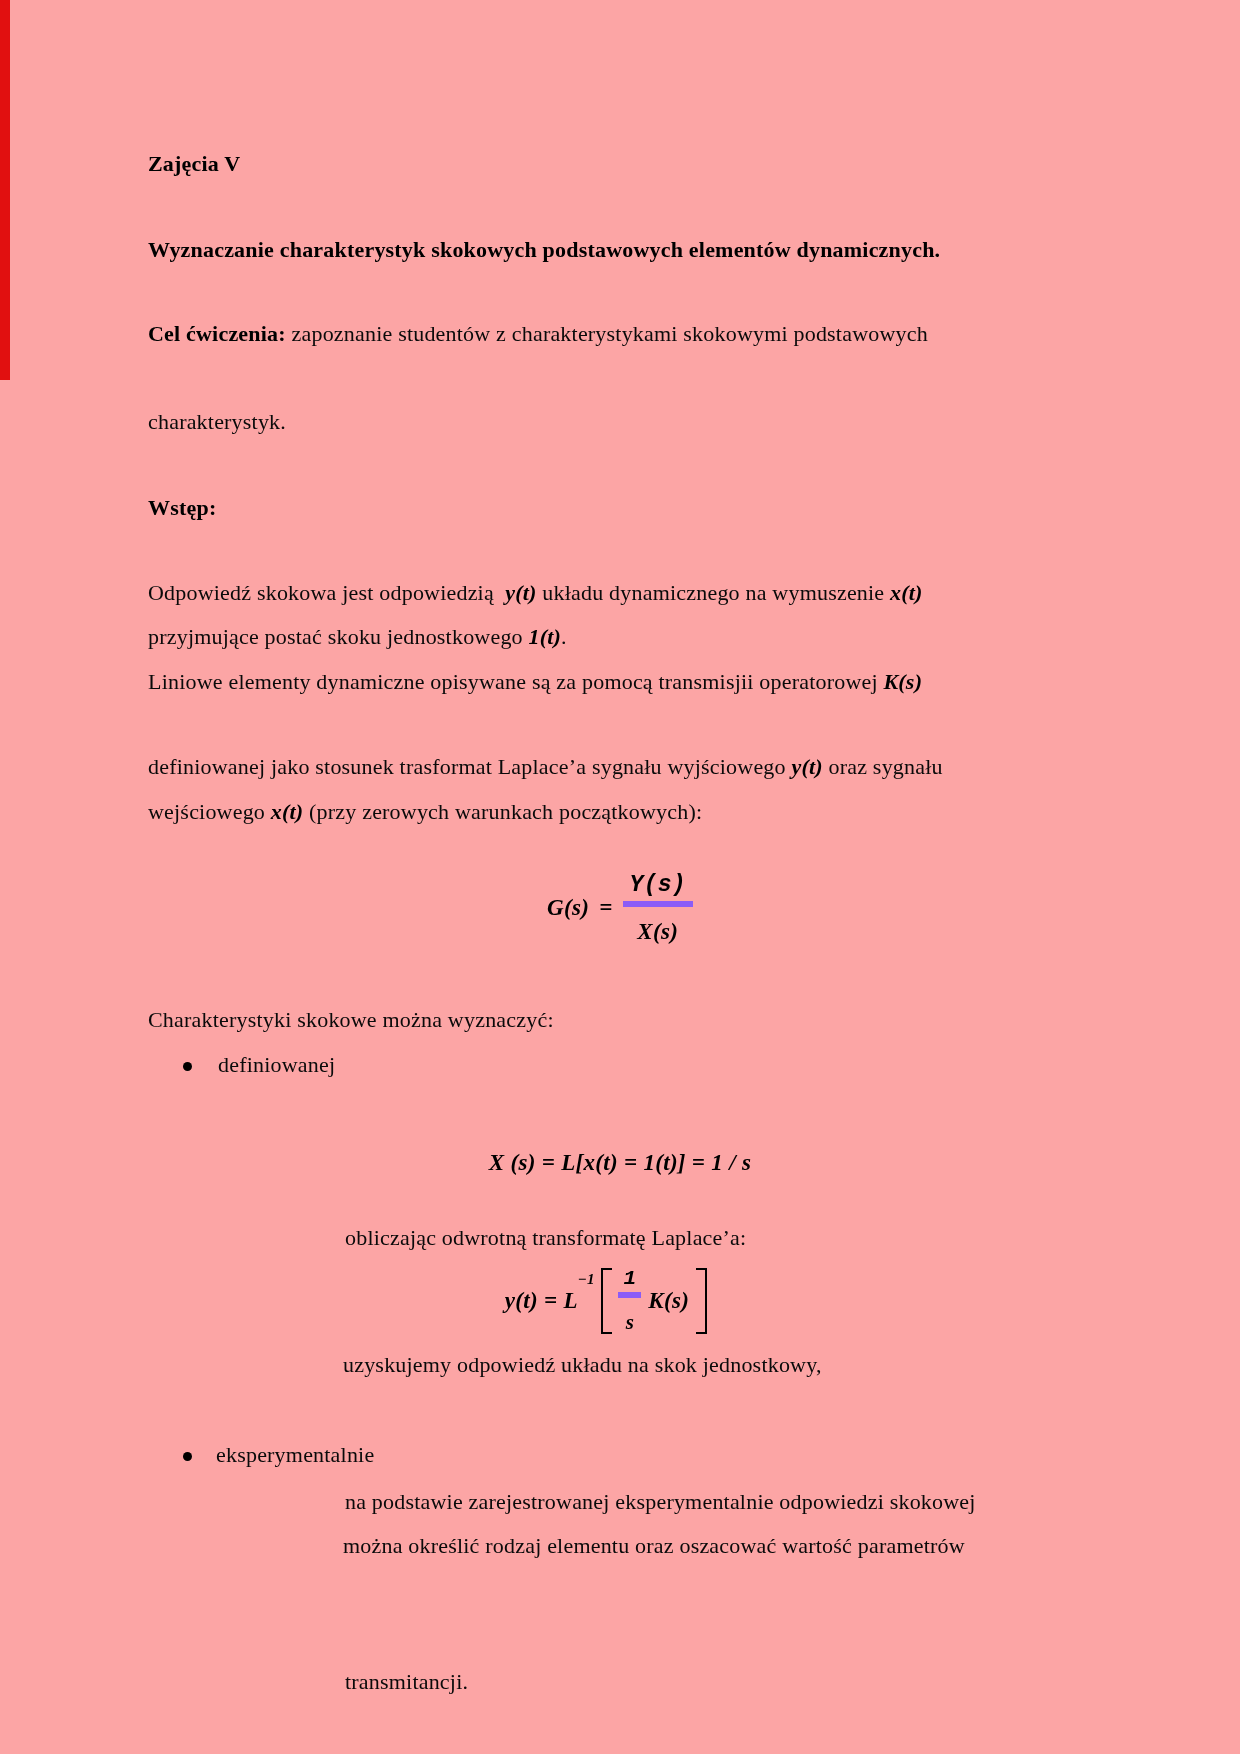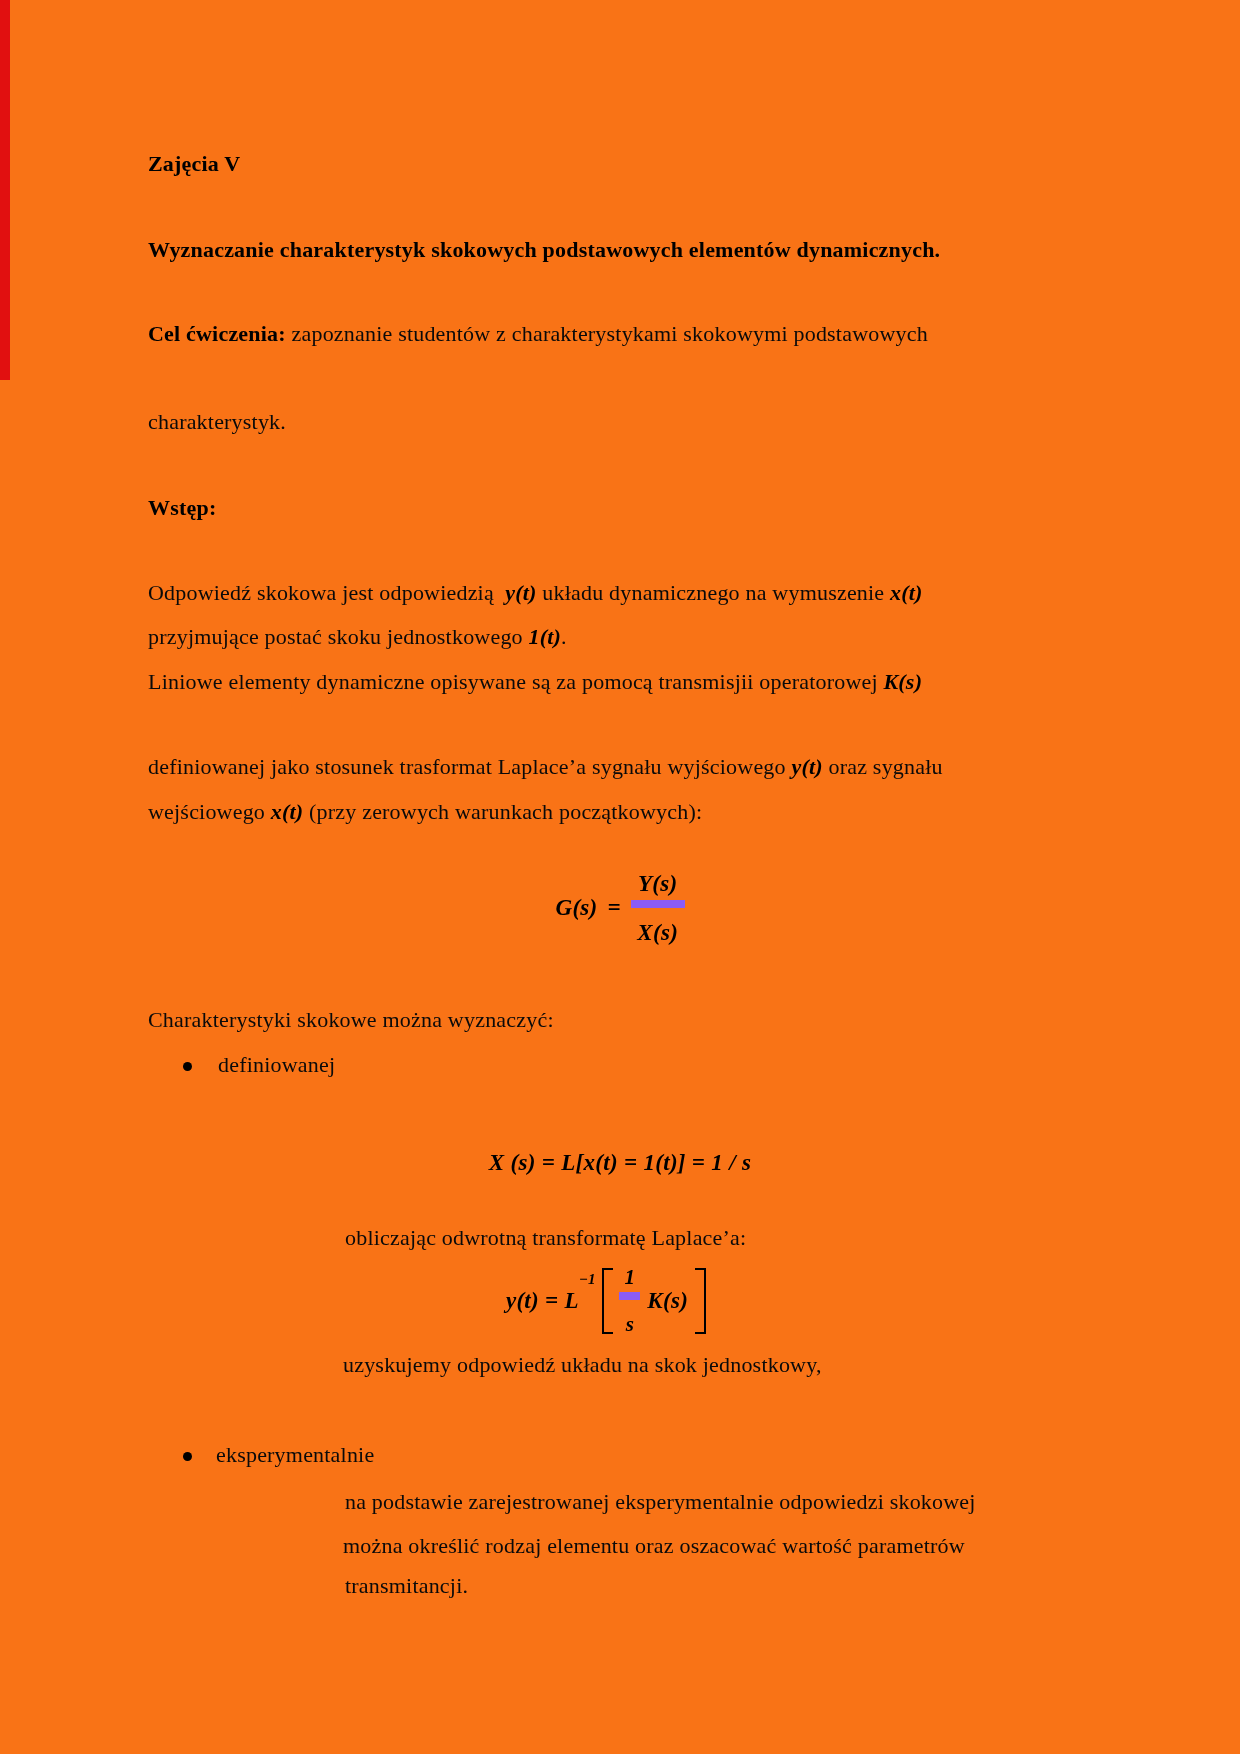--- a/index.html
+++ b/index.html
@@ -1,19 +1,19 @@
 <!DOCTYPE html>
 <html><head>
 <meta charset="utf-8">
 <style>
   html,body{margin:0;padding:0;background:#ffffff;}
   .page{
     position:relative;
     width:1240px;height:1754px;
-    background:#f97316;
+    background:#fca5a5;
     font-family:"Liberation Serif", serif;
     color:#0a0a0a;
     overflow:hidden;
   }
   .redbar{
     position:absolute;left:0;top:0;width:10px;height:380px;
     background:#e11010;
   }
   .ln{
     position:absolute;
@@ -27,21 +27,21 @@
     position:absolute;width:9px;height:9px;border-radius:50%;
     background:#000;
   }
   .formula{
     position:absolute;left:0;width:100%;
     display:flex;justify-content:center;align-items:center;
     font-size:23px;font-style:italic;font-weight:600;color:#000;
     letter-spacing:0.3px;
   }
   .frac{display:inline-flex;flex-direction:column;align-items:center;}
-  .frac .num{padding:0 7px 3px;border-bottom:8px solid #8b5cf6;}
+  .frac .num{padding:0 7px 3px;border-bottom:6px solid #8b5cf6;font-family:Liberation Mono, monospace;}
   .frac .den{padding-top:12px;}
   .gap-l{margin-left:10px;}
   .fy{height:72px;transform:translateX(-14px);}
   .sup{font-size:15px;align-self:flex-start;margin-top:6px;letter-spacing:0;}
   .br{
     width:11px;height:66px;box-sizing:border-box;
     border-top:2.5px solid #000;border-bottom:2.5px solid #000;
   }
   .brl{border-left:2.5px solid #000;margin-left:7px;}
   .brr{border-right:2.5px solid #000;margin-left:7px;}
@@ -105,15 +105,15 @@
     <span class="br brr"></span>
   </div>
 
   <div class="ln" style="left:343px;top:1351px">uzyskujemy odpowiedź układu na skok jednostkowy,</div>
 
   <div class="dot" style="left:183px;top:1452px"></div>
   <div class="ln" style="left:216px;top:1441px">eksperymentalnie</div>
 
   <div class="ln" style="left:345px;top:1488px">na podstawie zarejestrowanej eksperymentalnie odpowiedzi skokowej</div>
   <div class="ln" style="left:343px;top:1532px">można określić rodzaj elementu oraz oszacować wartość parametrów</div>
-  <div class="ln" style="left:345px;top:1572px">transmitancji.</div>
+  <div class="ln" style="left:345px;top:1668px">transmitancji.</div>
 
 </div>
 
 </body></html>

